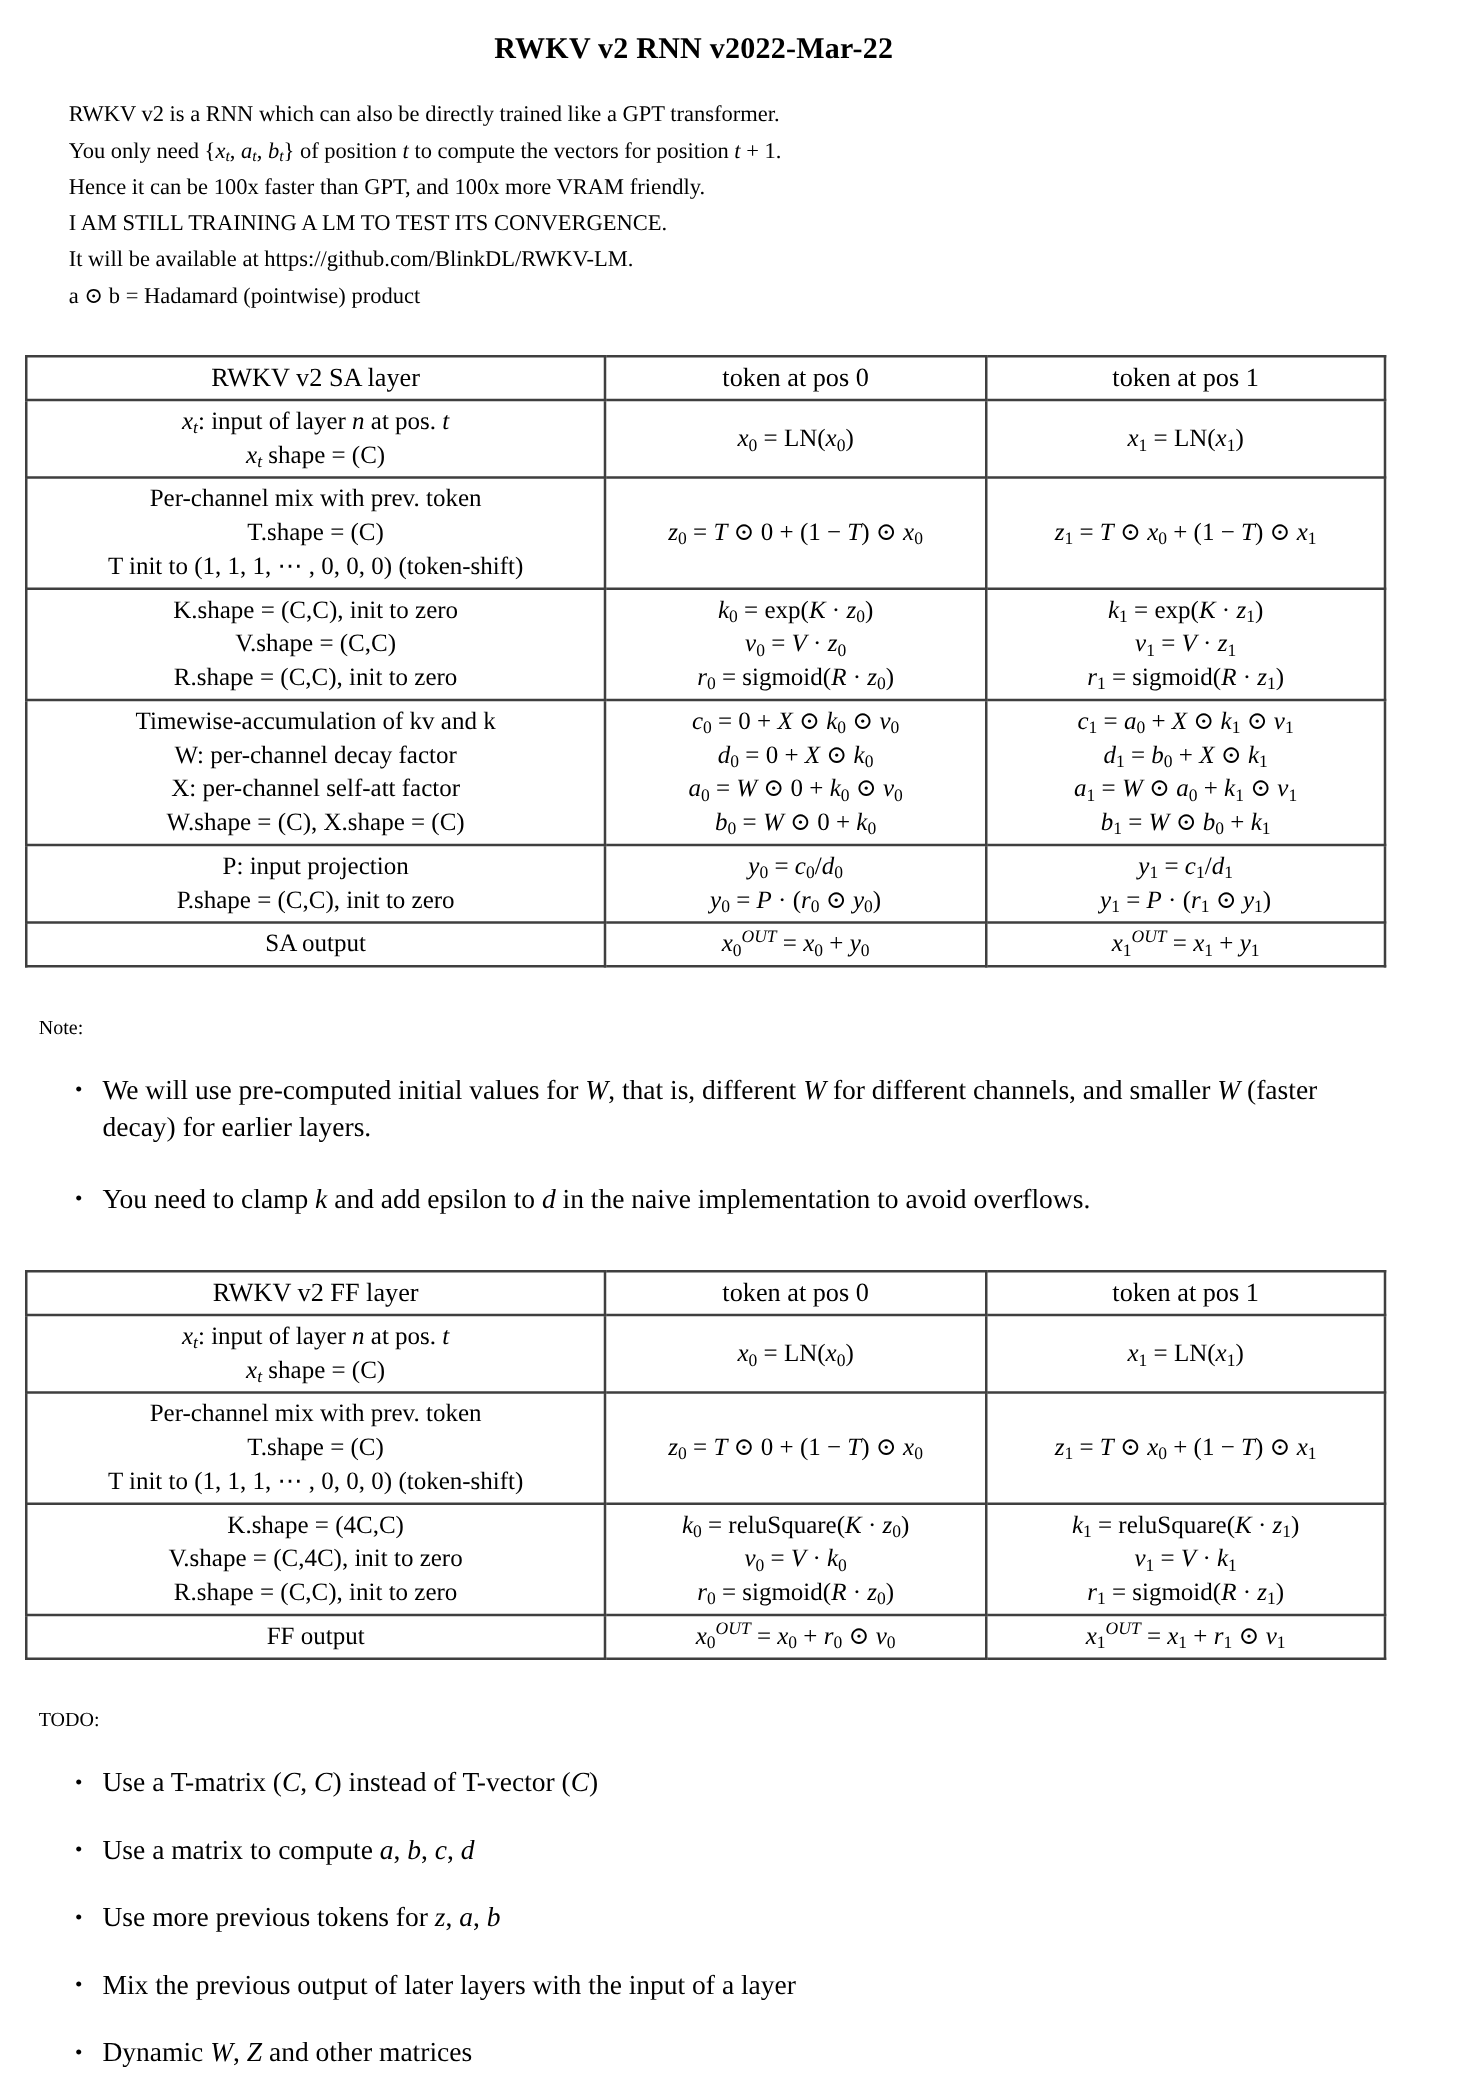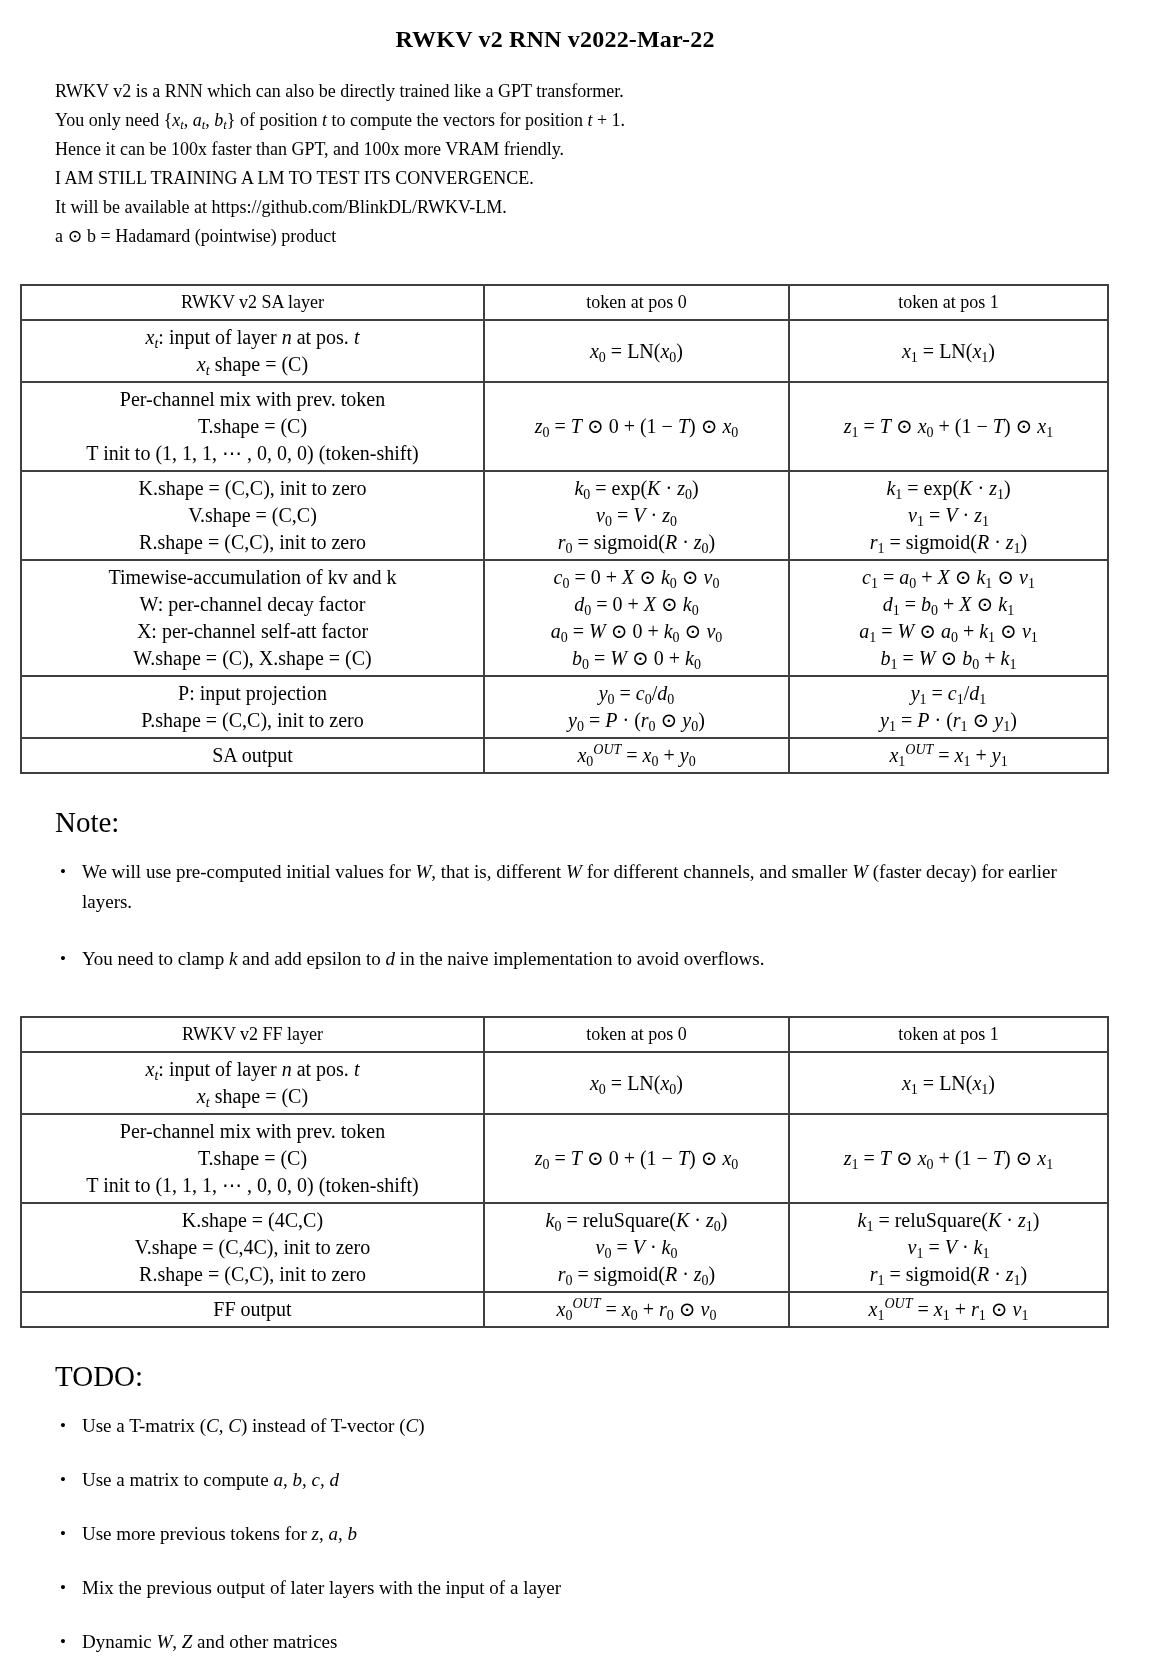--- a/index.html
+++ b/index.html
@@ -46,32 +46,32 @@
   table.ff{margin-top:42px;}
   .ltx th,.ltx td{
     border:2px solid var(--border-color);
     text-align:center;
     vertical-align:middle;
     font-weight:normal;
     font-size:20px;
     line-height:27px;
     padding:3px 4px;
   }
-  .ltx th{font-size:18px;}
+  .ltx th{font-size:21px;}
   .mline{white-space:nowrap;}
   .sec-heading{
-    margin:34px 0 0 55px;
-    font-size:29px;
+    margin:34px 0 0 31px;
+    font-size:16px;
     line-height:29px;
   }
   ul.bullets{
     list-style:none;
     margin:20px 0 0 55px;
     padding:0;
-    font-size:19px;
+    font-size:22px;
     line-height:30px;
     max-width:1030px;
   }
   ul.bullets li{
     position:relative;
     padding-left:27px;
     margin-bottom:27px;
   }
   ul.bullets.todo li{margin-bottom:24px;}
   ul.bullets li::before{

